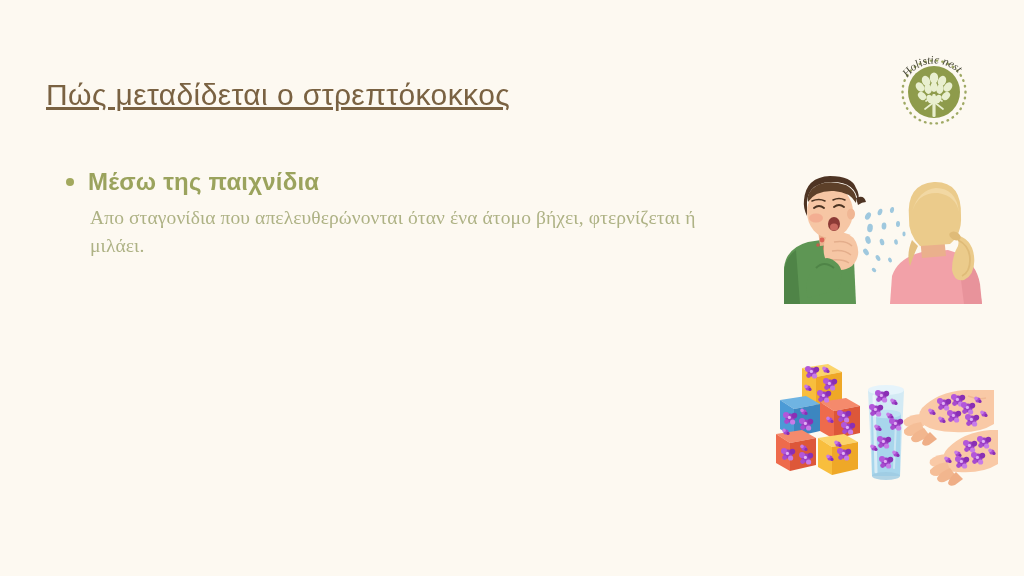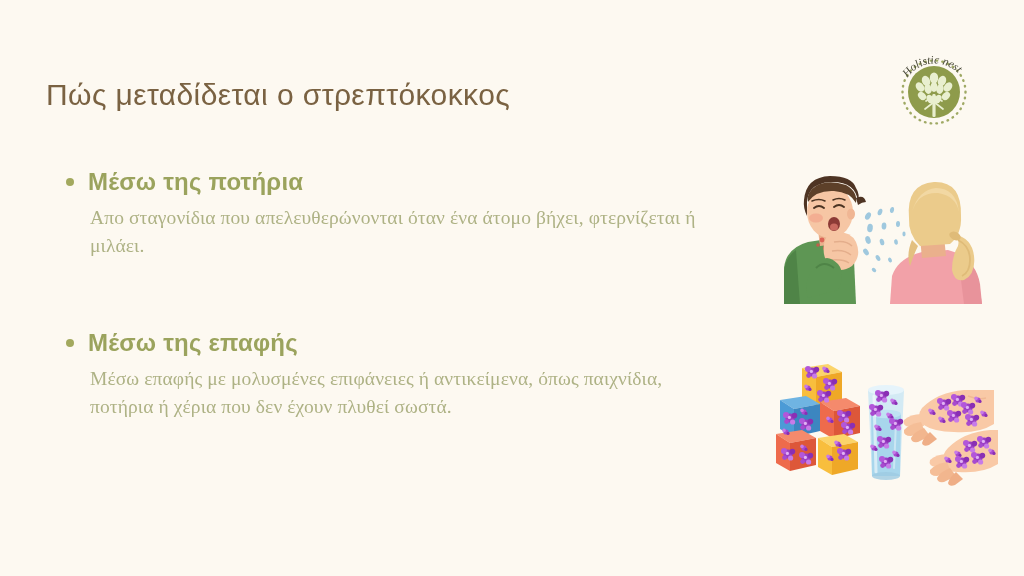--- a/index.html
+++ b/index.html
@@ -31,20 +31,21 @@
 
   
   .title {
     position:absolute;
     left:46px; top:78px;
     font-size:30px;
     font-weight:400;
     letter-spacing:0.4px;
     color:#7A6242;
     white-space:nowrap;
+    text-decoration:underline;
   }
 
   
   .bullets {
     position:absolute;
     left:60px; top:168px;
     width:660px;
   }
   .bullet-block { position:relative; }
   .bullet-block + .bullet-block { margin-top:68px; }
@@ -127,32 +128,25 @@
     </svg>
   </div>
 
   <h1 class="title">Πώς μεταδίδεται ο στρεπτόκοκκος</h1>
 
   <div class="bullets">
 
     <div class="bullet-block">
       <div class="bullet-head">
         <span class="dot"></span>
-        <span class="head-text">Μέσω της ποτήρια</span>
+        <span class="head-text">Μέσω της παιχνίδια</span>
       </div>
       <p class="bullet-body">Απο σταγονίδια που απελευθερώνονται όταν ένα άτομο βήχει, φτερνίζεται ή μιλάει.</p>
     </div>
 
-    <div class="bullet-block">
-      <div class="bullet-head">
-        <span class="dot"></span>
-        <span class="head-text">Μέσω της επαφής</span>
-      </div>
-      <p class="bullet-body">Μέσω επαφής με μολυσμένες επιφάνειες ή αντικείμενα, όπως παιχνίδια, ποτήρια ή χέρια που δεν έχουν πλυθεί σωστά.</p>
-    </div>
 
   </div>
 
   <div class="illo illo-1">
     <svg viewBox="0 0 222 132" xmlns="http://www.w3.org/2000/svg" aria-hidden="true">
 
       <g>
 
         <path d="M12 132 L12 96 Q14 76 36 70 L62 66 Q78 70 82 88 L84 132 Z" fill="#5E9654"></path>
         <path d="M12 132 L12 100 Q13 86 24 78 L28 132 Z" fill="#4F8447"></path>

